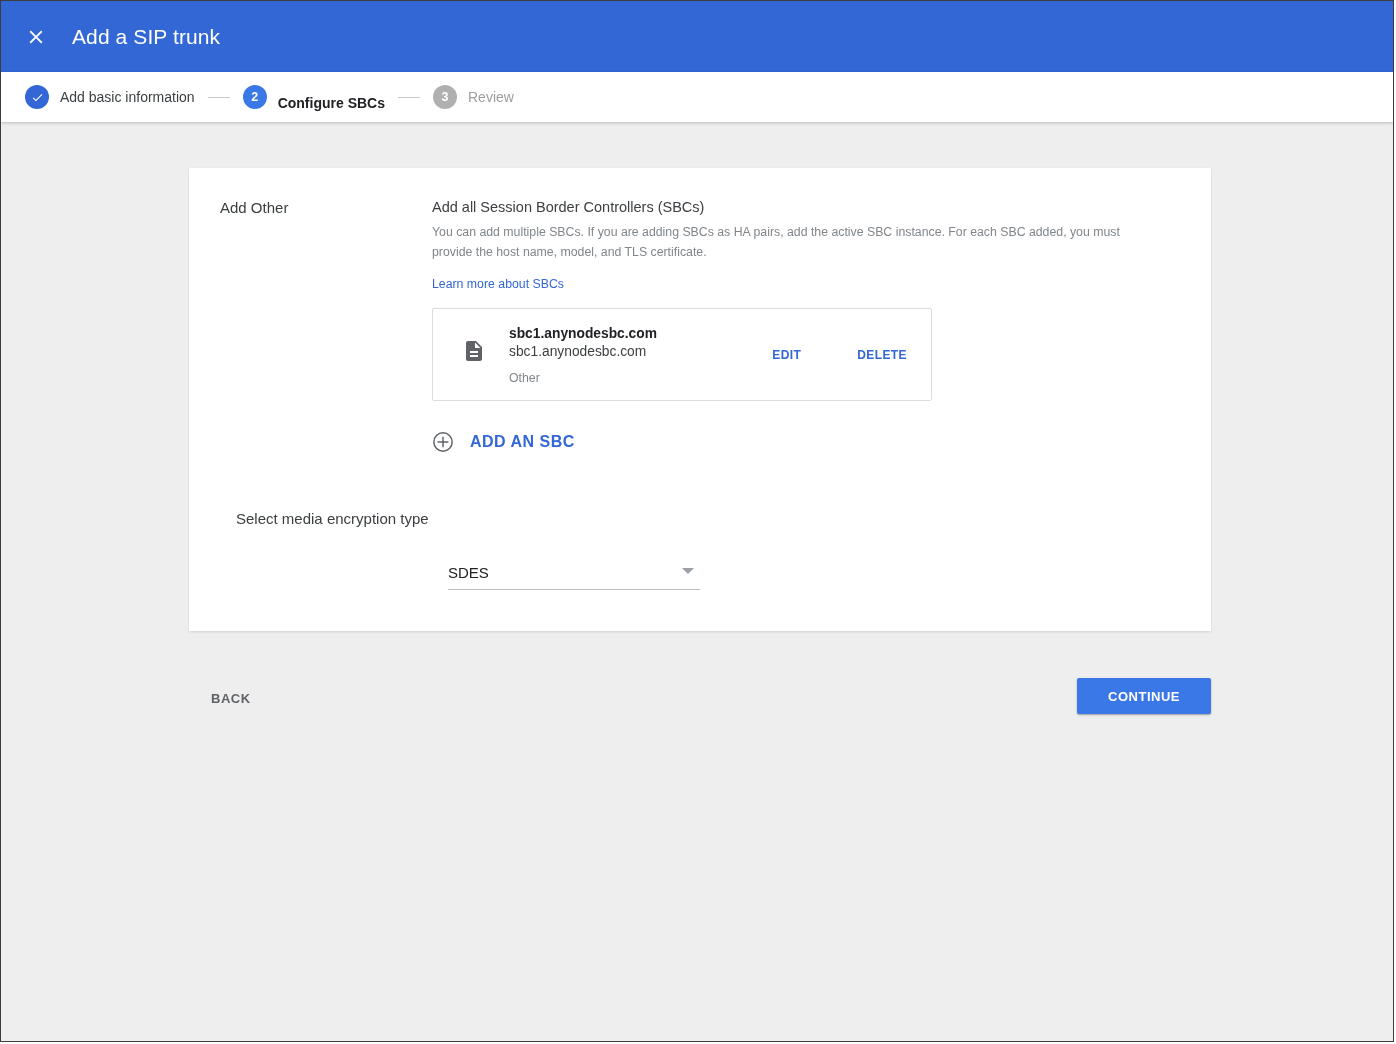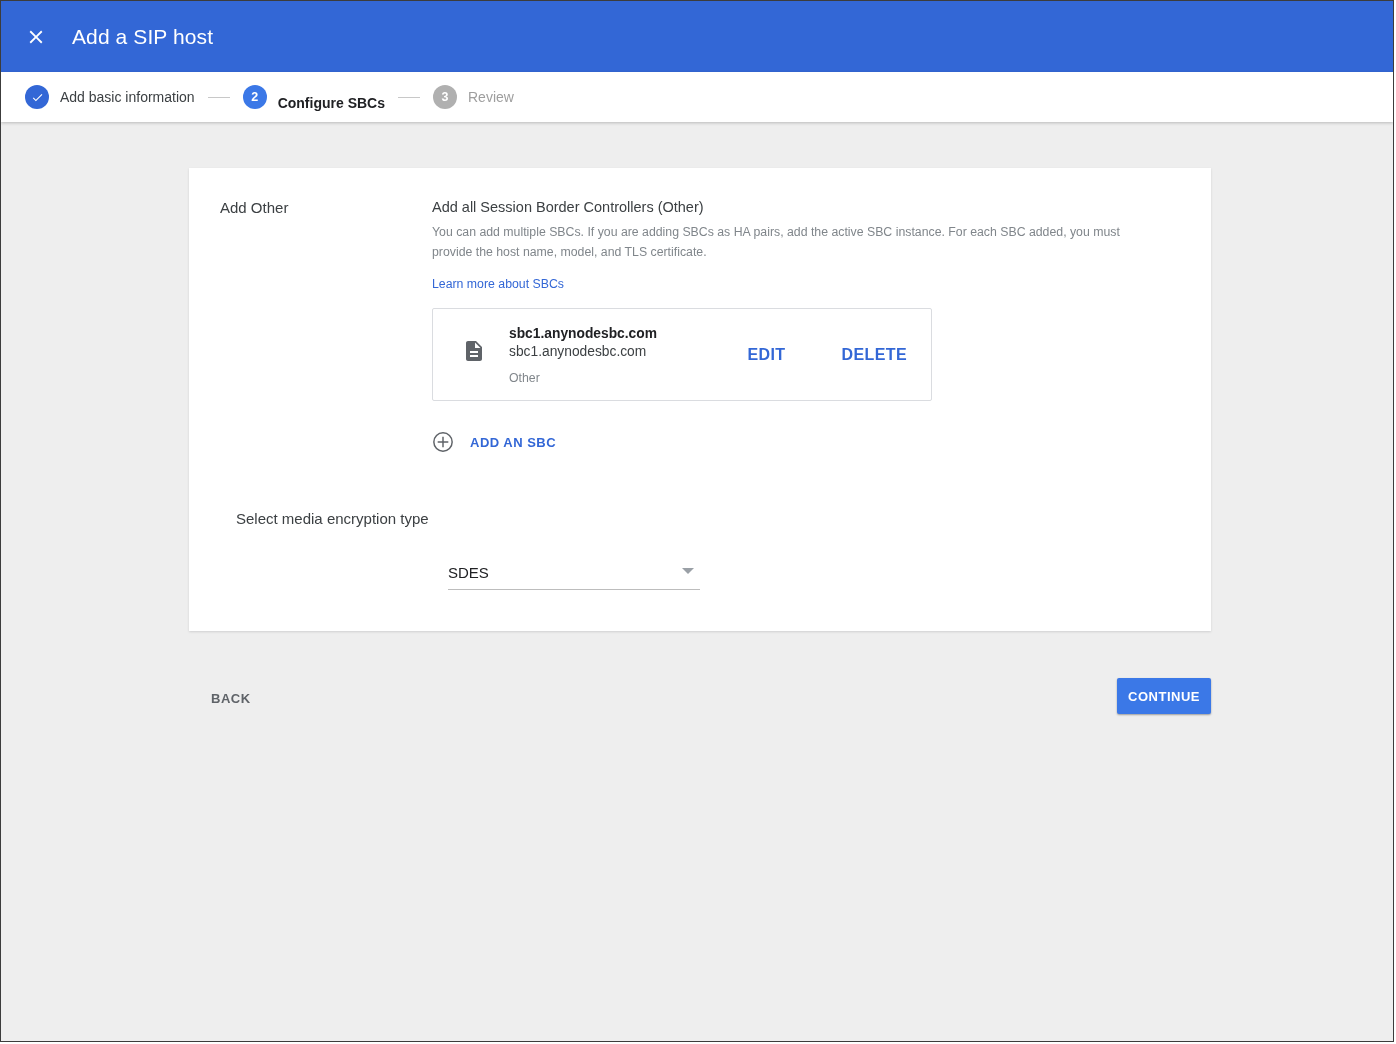--- a/index.html
+++ b/index.html
@@ -188,21 +188,21 @@
     font-size: 12.3px;
     color: #80868b;
     margin-top: 10px;
   }
   .sbc-actions {
     display: flex;
     align-items: center;
     flex: none;
   }
   .text-btn {
-    font-size: 16px;
+    font-size: 12px;
     font-weight: bold;
     letter-spacing: 0.4px;
     color: #3367d6;
     cursor: pointer;
     background: none;
     border: none;
     font-family: inherit;
     padding: 6px 8px;
   }
   .sbc-actions .text-btn + .text-btn { margin-left: 40px; }
@@ -215,21 +215,21 @@
     width: 130px;
     cursor: pointer;
   }
   .plus-icon {
     width: 22px;
     height: 22px;
     flex: none;
   }
   .add-sbc-label {
     margin-left: 16px;
-    font-size: 13px;
+    font-size: 16px;
     font-weight: bold;
     letter-spacing: 0.5px;
     color: #3367d6;
     white-space: nowrap;
   }
 
   
   .select-wrap {
     margin-top: 46px;
     width: 252px;
@@ -273,21 +273,21 @@
     background: none;
     border: none;
     font-family: inherit;
     padding: 6px 10px;
   }
   .continue-btn {
     position: absolute;
     right: 0;
     top: 3px;
     height: 36px;
-    padding: 0 11px;
+    padding: 0 31px;
     background: #3b78e7;
     color: #ffffff;
     border: none;
     border-radius: 2px;
     font-size: 13px;
     font-weight: bold;
     letter-spacing: 0.5px;
     font-family: inherit;
     cursor: pointer;
     box-shadow: 0 1px 2px rgba(0,0,0,0.35);
@@ -297,21 +297,21 @@
 <body>
 
 <div class="page">
 
   <div class="topbar">
     <div class="close-btn">
       <svg width="22" height="22" viewBox="0 0 24 24" aria-hidden="true">
         <path d="M19 6.41 17.59 5 12 10.59 6.41 5 5 6.41 10.59 12 5 17.59 6.41 19 12 13.41 17.59 19 19 17.59 13.41 12z" fill="#ffffff"></path>
       </svg>
     </div>
-    <div class="topbar-title">Add a SIP host</div>
+    <div class="topbar-title">Add a SIP trunk</div>
   </div>
 
   <div class="stepper">
     <div class="step">
       <div class="step-circle done">
         <svg width="13" height="13" viewBox="0 0 24 24" aria-hidden="true">
           <path d="M9 16.17 4.83 12l-1.42 1.41L9 19 21 7l-1.41-1.41z" fill="#ffffff"></path>
         </svg>
       </div>
       <div class="step-label">Add basic information</div>
@@ -330,21 +330,21 @@
       <div class="step-circle todo">3</div>
       <div class="step-label todo">Review</div>
     </div>
   </div>
 
   <div class="content-card">
 
     <div class="section sec-sbcs">
       <div class="section-title">Add Other</div>
       <div class="section-body">
-        <p class="body-heading">Add all Session Border Controllers (Other)</p>
+        <p class="body-heading">Add all Session Border Controllers (SBCs)</p>
         <p class="body-desc">You can add multiple SBCs. If you are adding SBCs as HA pairs, add the active SBC instance. For each SBC added, you must provide the host name, model, and TLS certificate.</p>
         <a class="learn-link">Learn more about SBCs</a>
 
         <div class="sbc-card">
           <div class="sbc-doc-icon">
             <svg width="24" height="24" viewBox="0 0 24 24" aria-hidden="true">
               <path d="M14 2H6c-1.1 0-2 .9-2 2v16c0 1.1.9 2 2 2h12c1.1 0 2-.9 2-2V8l-6-6zm2 16H8v-2h8v2zm0-4H8v-2h8v2zm-3-5V3.5L18.5 9H13z" fill="#5f6368"></path>
             </svg>
           </div>
           <div class="sbc-info">

